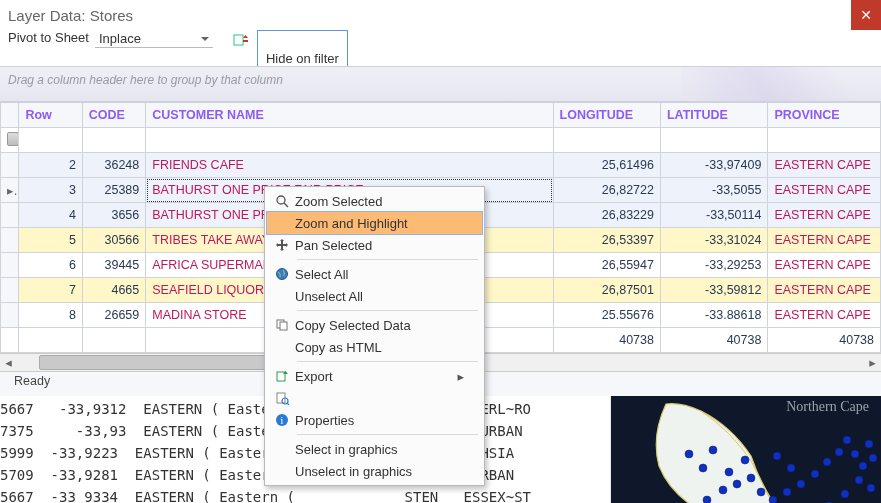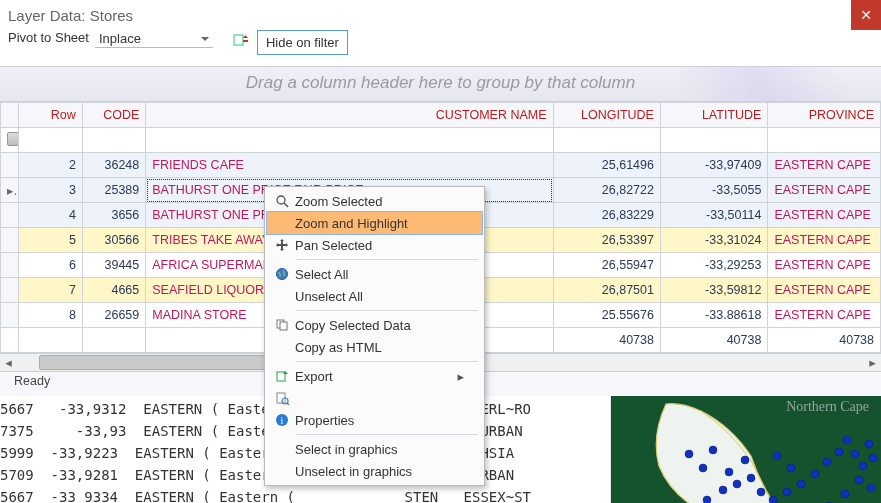--- a/index.html
+++ b/index.html
@@ -5,45 +5,45 @@
   html,body{margin:0;padding:0;font-family:"Segoe UI",Tahoma,sans-serif;font-size:13px;color:#333;background:#fff;overflow:hidden;width:881px;height:503px;}
   .window{width:881px;height:503px;position:relative;display:flex;flex-direction:column;border-radius:23px;}
   .titlebar{height:30px;display:flex;align-items:center;padding:0 0 0 8px;color:#666;font-size:15px;}
   .titlebar .title{flex:1;}
   .close-btn{width:30px;height:30px;background:#c0392b;color:#fff;display:flex;align-items:center;justify-content:center;font-size:14px;cursor:pointer;}
   .toolbar{height:32px;display:flex;align-items:flex-start;gap:6px;padding:0 8px 4px 8px;}
   .toolbar .lbl{color:#333;}
   .dropdown{border:none;border-bottom:1px solid #bbb;padding:1px 24px 1px 4px;position:relative;min-width:90px;color:#333;}
   .dropdown::after{content:"";position:absolute;right:4px;top:50%;margin-top:-2px;border:4px solid transparent;border-top-color:#666;}
   .ico-btn{width:20px;height:20px;display:inline-flex;align-items:center;justify-content:center;}
-  .hide-filter{border:1px solid #5a9bd5;padding:4px 8px;color:#333;background:#fff;}
-  .grouparea{height:28px;background:linear-gradient(#efeff6,#e6e6f0);border-top:1px solid #cfcfe0;border-bottom:1px solid #cfcfe0;color:#9a9aa6;font-style:italic;font-size:17px;padding:6px 8px 0 8px;position:relative;text-align:center;}
+  .hide-filter{border:1px solid #5a9bd5;padding:20px 8px;color:#333;background:#fff;}
+  .grouparea{height:28px;background:linear-gradient(#efeff6,#e6e6f0);border-top:1px solid #cfcfe0;border-bottom:1px solid #cfcfe0;color:#9a9aa6;font-style:italic;font-size:12px;padding:6px 8px 0 8px;position:relative;}
   .grouparea::after{content:"";position:absolute;right:0;top:0;width:200px;height:100%;background:linear-gradient(60deg,rgba(200,190,230,0) 0%,rgba(200,190,230,0.35) 40%,rgba(200,190,230,0) 80%);pointer-events:none;}
   table.grid{border-collapse:collapse;width:100%;table-layout:fixed;}
   .grid th,.grid td{border:1px solid #cfd4da;padding:3px 6px;font-size:12.5px;white-space:nowrap;overflow:hidden;text-overflow:ellipsis;height:18px;}
-  .grid th{background:#f6f7fa;color:#b91c1c;text-align:right;font-weight:normal;}
+  .grid th{background:#f6f7fa;color:#8b5cf6;text-align:left;font-weight:bold;}
   col.c-indic{width:18px;} col.c-row{width:62px;} col.c-code{width:62px;} col.c-name{width:398px;} col.c-lon{width:105px;} col.c-lat{width:105px;} col.c-prov{width:110px;}
   .filterrow td{background:#fff;}
   .filterrow .key{display:inline-block;width:10px;height:12px;background:linear-gradient(#ddd,#bbb);border:1px solid #999;border-radius:2px;}
   .grid td.num{text-align:right;color:#2a3a55;}
   .grid td.name{color:#be185d;}
   .ralt{background:#eef2fa;}
   .rsel{background:#fff7c8;}
   .rowind{background:#f6f7fa;text-align:center;color:#666;}
   .focuscell{outline:1px dotted #333;outline-offset:-2px;}
   .sumrow td{background:#fff;}
   .scroll-h{height:17px;background:#f0f0f0;border-top:1px solid #ccc;display:flex;align-items:center;}
   .scroll-h .thumb{height:13px;background:#c9c9c9;border:1px solid #aaa;border-radius:2px;margin-left:22px;width:240px;}
   .scroll-h .arrow{width:17px;height:17px;display:flex;align-items:center;justify-content:center;color:#666;}
   .readybar{height:20px;border-top:1px solid #ccc;background:#f6f7fa;padding:2px 14px;color:#444;font-size:12.5px;}
   
   .lower{flex:1;display:flex;overflow:hidden;}
   .lower-left{flex:1;overflow:hidden;padding:2px 0 0 0;font-family:Consolas,Menlo,monospace;font-size:14px;color:#333;}
   .lower-left .line{white-space:pre;line-height:22px;}
-  .lower-right{width:270px;border-left:1px solid #e5e5e5;position:relative;background:#14532d;}
+  .lower-right{width:270px;border-left:1px solid #e5e5e5;position:relative;background:#0f172a;}
   .maplabel{position:absolute;top:3px;right:12px;color:#9aa3a7;font-size:14px;font-family:Georgia,serif;}
   .map{position:absolute;inset:0;}
   
   .ctxmenu{position:absolute;left:264px;top:186px;width:215px;background:#fbfbfc;border:1px solid #b8b8c0;box-shadow:2px 3px 6px rgba(0,0,0,0.25);padding:3px 2px;z-index:50;}
   .ctxmenu .mi{display:flex;align-items:center;height:22px;padding:0 18px 0 2px;color:#333;cursor:default;}
   .ctxmenu .mi .mico{width:26px;display:flex;align-items:center;justify-content:center;color:#555;}
   .ctxmenu .mi .mtxt{flex:1;}
   .ctxmenu .mi .sub{color:#555;}
   .ctxmenu .sep{height:1px;background:#d7d7de;margin:3px 4px 3px 30px;}
   .ctxmenu .mi.hl{background:#fdba74;outline:1px solid #8ab7e6;}

